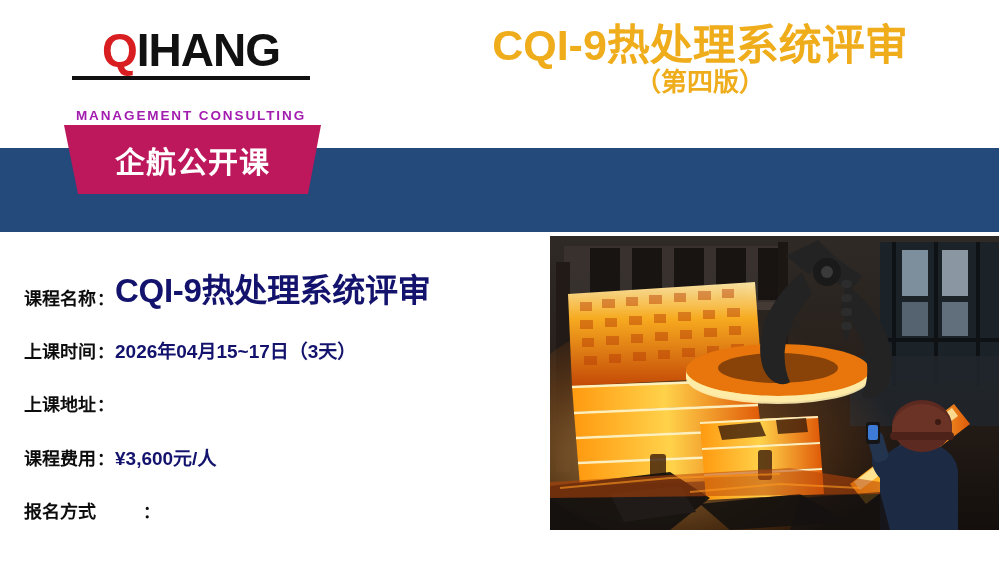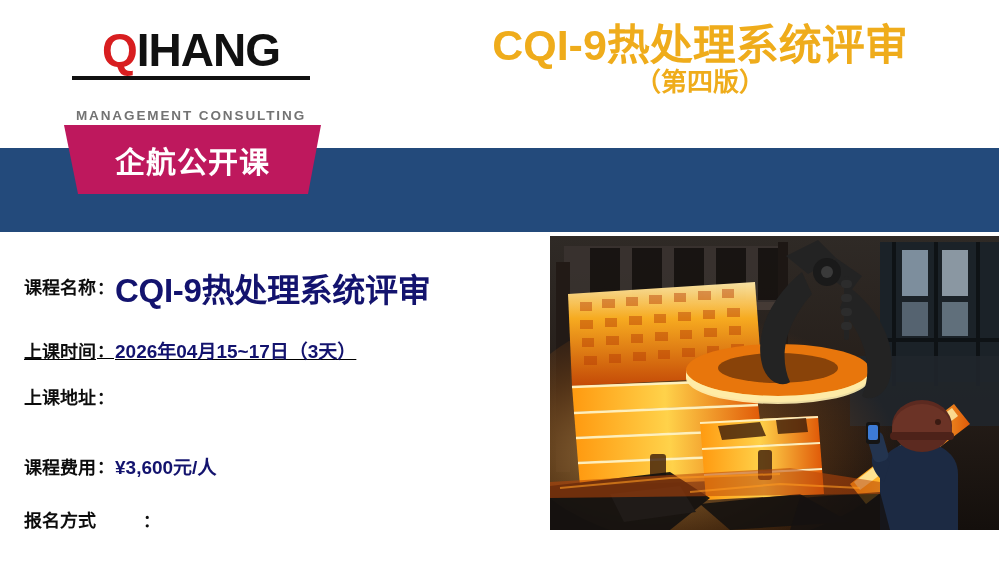--- a/index.html
+++ b/index.html
@@ -44,21 +44,21 @@
     margin: 3px 0 2px 0;
     height: 3px;
     background: #111111;
     border-bottom: 1px solid #111111;
   }
   .logo-sub {
     font-family: "Liberation Sans", "DejaVu Sans", sans-serif;
     font-weight: bold;
     font-size: 13.5px;
     letter-spacing: 1.9px;
-    color: #737373;
+    color: #a21caf;
     white-space: nowrap;
     margin-top: 28px;
   }
 
   
   .title-wrap {
     position: absolute;
     left: 400px;
     top: 22px;
     width: 600px;
@@ -121,21 +121,21 @@
 
   
   .info {
     position: absolute;
     left: 24px;
     top: 262px;
     width: 520px;
   }
   .info-row {
     display: flex;
-    align-items: center;
+    align-items: flex-end;
     margin-bottom: 22px;
     white-space: nowrap;
   }
   .info-row:last-child { margin-bottom: 0; gap: 46px; }
 
   .info-label {
     font-family: "Liberation Sans", "DejaVu Sans", sans-serif;
     font-weight: bold;
     font-size: 18px;
     color: #0D0D0D;
@@ -157,22 +157,22 @@
     color: #13136E;
     flex: 0 0 auto;
   }
   .row-course     { margin-bottom: 26px; }
   .row-course .info-value {
     font-size: 33px;
     letter-spacing: -0.3px;
     position: relative;
     top: 2px;
   }
-  .row-date    { margin-bottom: 20px; text-decoration: underline; }
-  .row-address { margin-bottom: 43px; }
+  .row-date    { margin-bottom: 27px; }
+  .row-address { margin-bottom: 27px; }
   .row-fee     { margin-bottom: 27px; }
 
   
   .photo {
     position: absolute;
     left: 550px;
     top: 236px;
     width: 450px;
     height: 294px;
     overflow: hidden;

